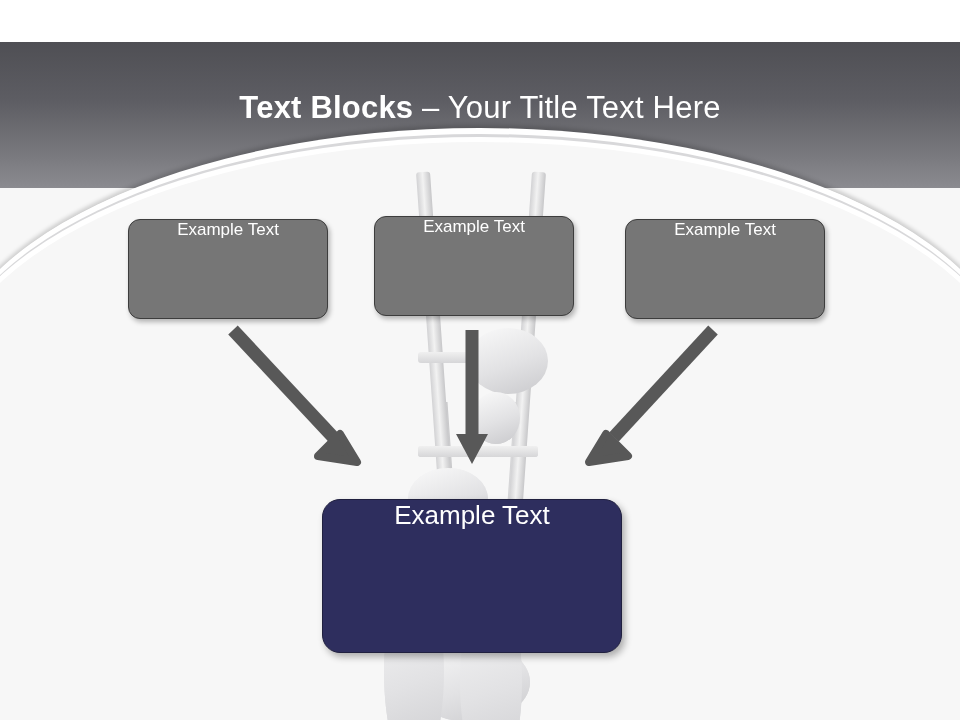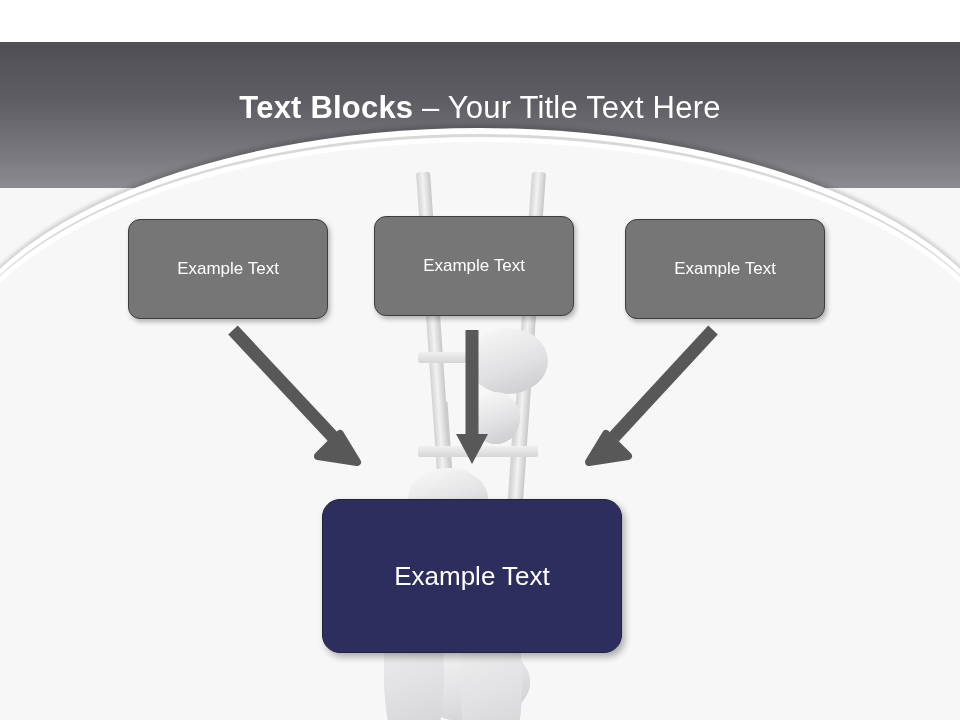--- a/index.html
+++ b/index.html
@@ -105,21 +105,20 @@
     position: absolute;
     background: linear-gradient(160deg, #fafafa 0%, #e2e2e4 55%, #c9c9cc 100%);
     border-radius: 50%;
   }
 
   
   .box {
     position: absolute;
     box-sizing: border-box;
     display: flex;
-    align-items: center;
     justify-content: center;
     color: #ffffff;
     text-align: center;
   }
   .box-top {
     width: 200px;
     height: 100px;
     border-radius: 12px;
     background: #767676;
     border: 1px solid #3d3d3d;

